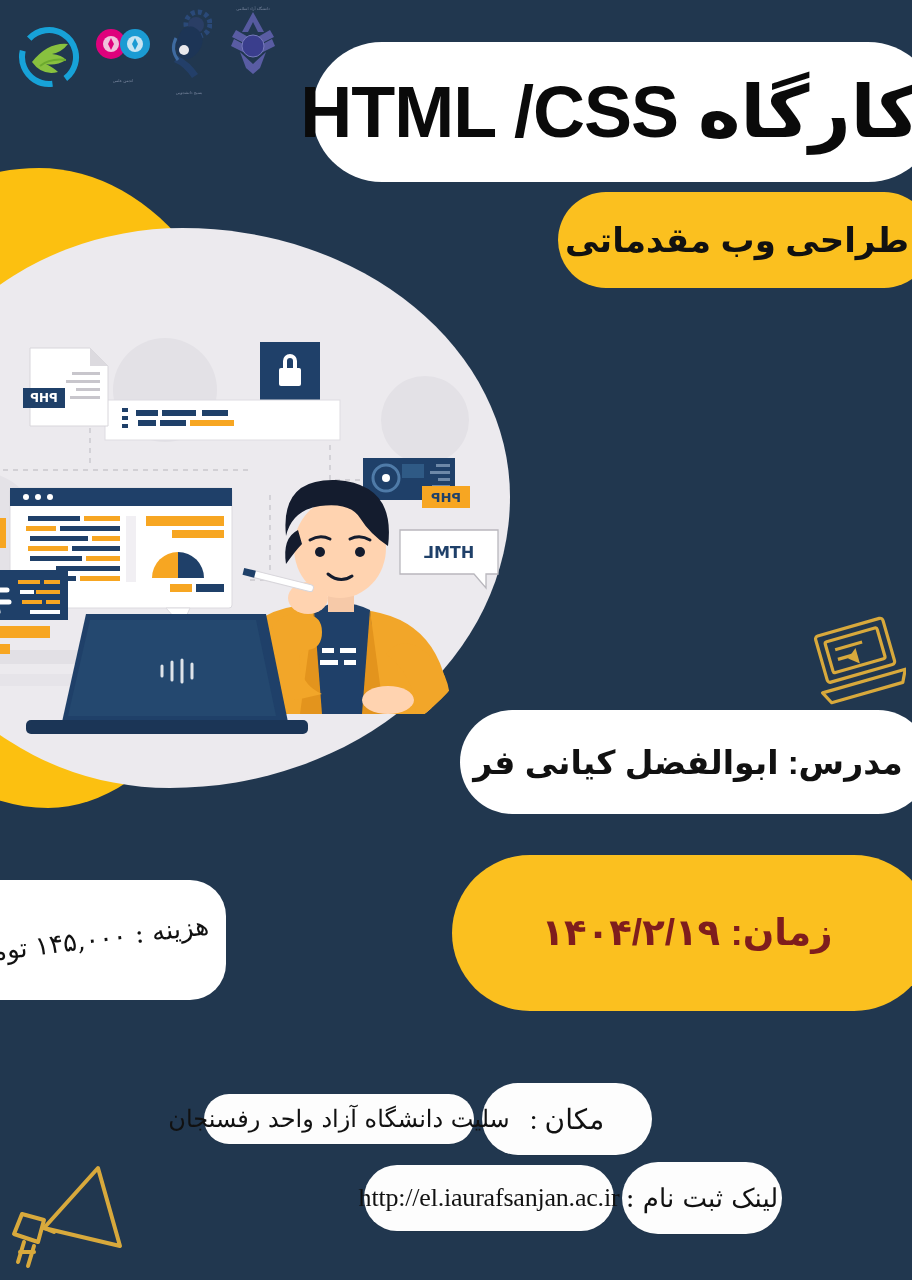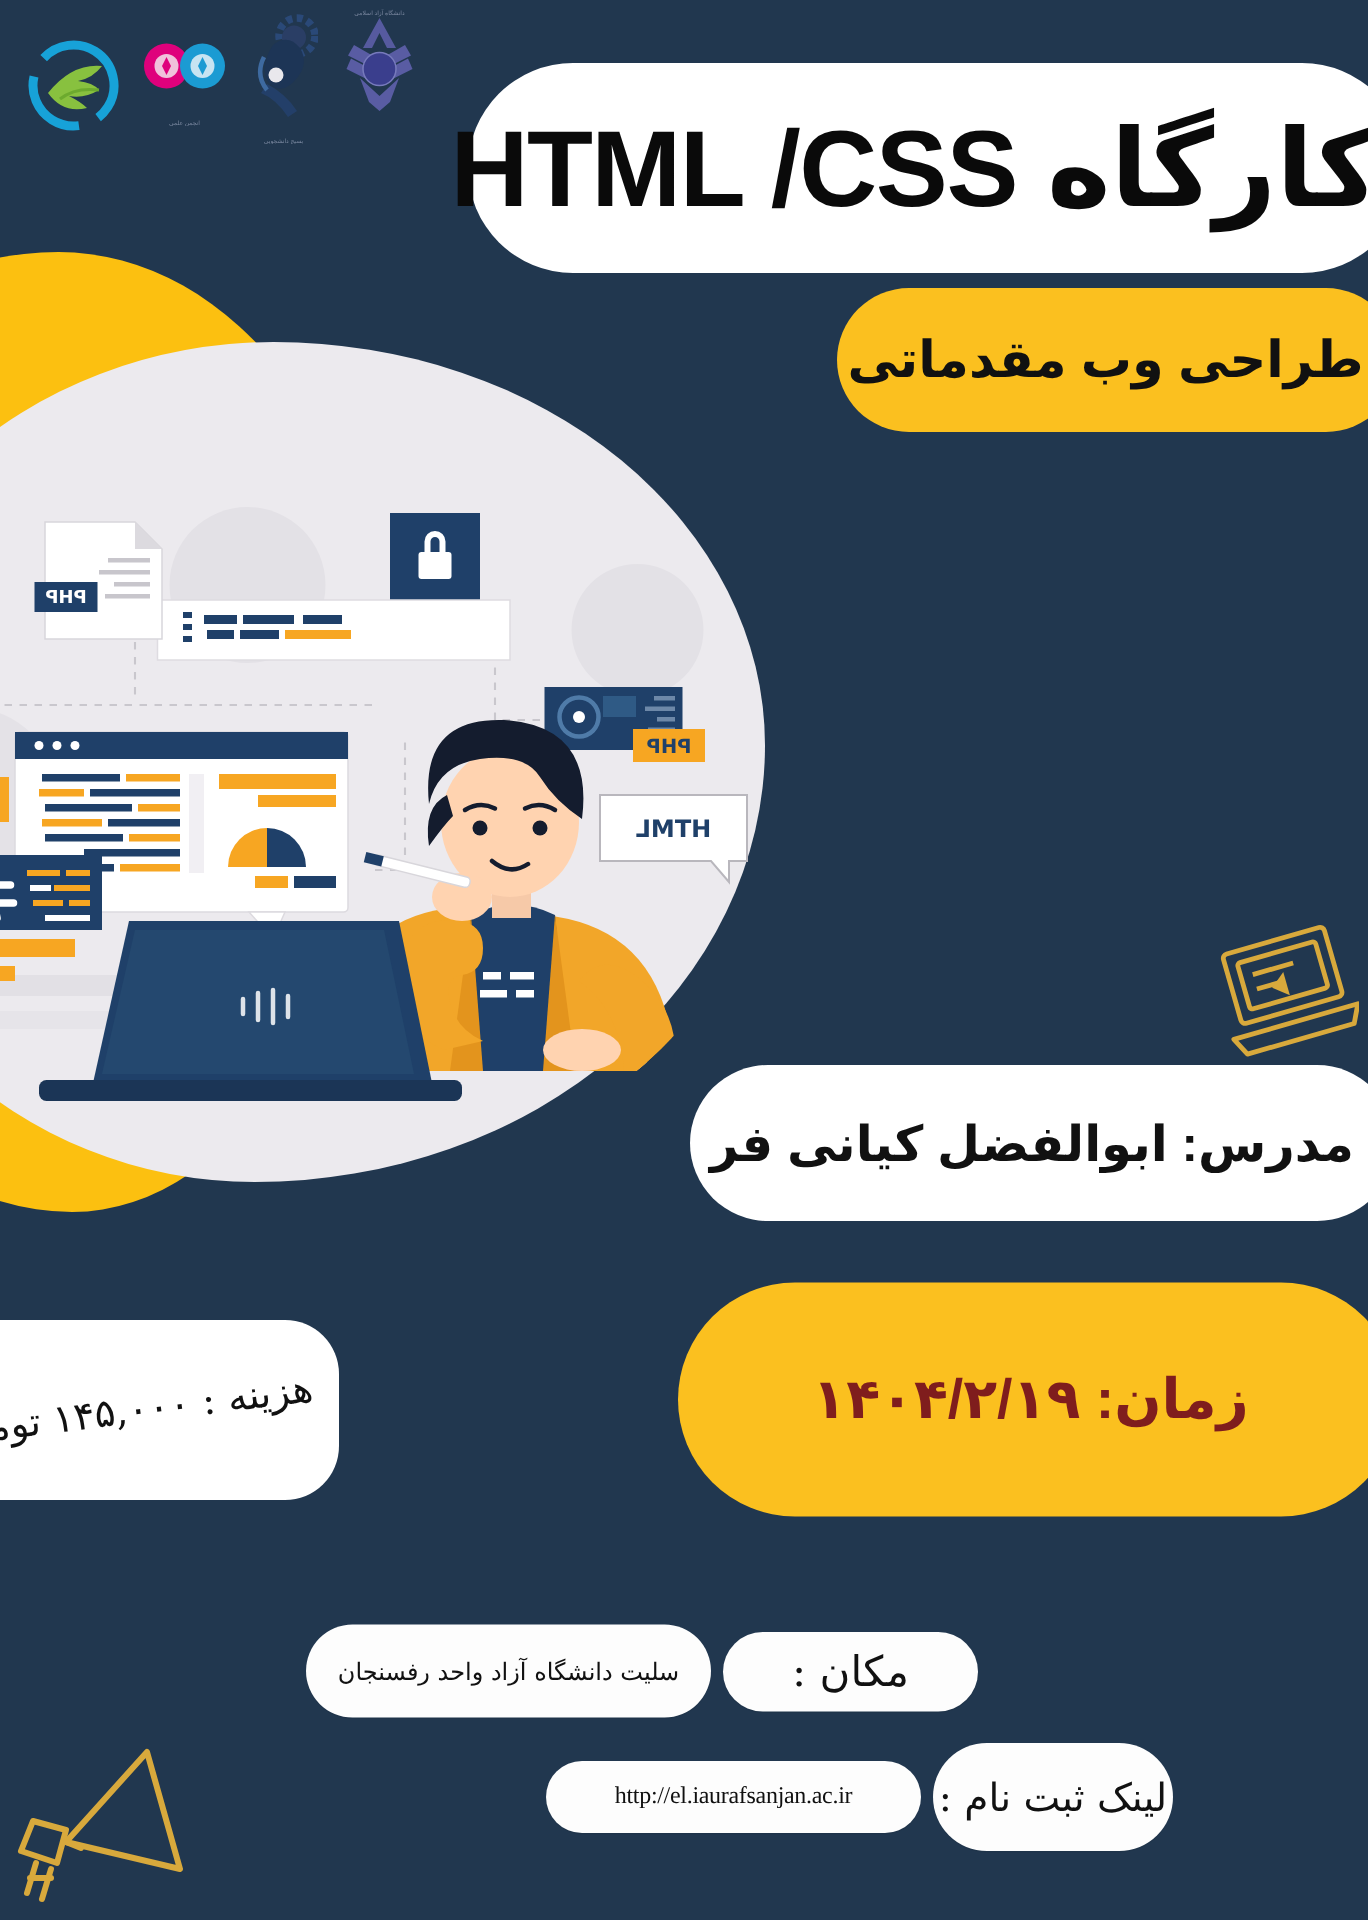--- a/index.html
+++ b/index.html
@@ -145,26 +145,26 @@
   .pill-label {
     font-family: "DejaVu Serif", "Liberation Serif", serif;
     color: #111; direction: rtl; white-space: nowrap;
   }
   .pill-value {
     font-family: "DejaVu Serif", "Liberation Serif", serif;
     color: #111; white-space: nowrap;
   }
 
   #row-place { right: 260px; top: 1083px; }
-  #row-place .pill-label { width: 170px; height: 53px; font-size: 28px; }
-  #row-place .pill-value { width: 270px; height: 62px; font-size: 16px; direction: rtl; margin-right: 8px; }
+  #row-place .pill-label { width: 170px; height: 72px; font-size: 28px; font-family: Liberation Serif, serif; }
+  #row-place .pill-value { width: 270px; height: 50px; font-size: 24px; direction: rtl; margin-right: 8px; }
 
   #row-link { right: 130px; top: 1162px; }
   #row-link .pill-label { width: 160px; height: 72px; font-size: 26px; }
-  #row-link .pill-value { width: 250px; height: 48px; font-size: 16px; margin-right: 8px;
+  #row-link .pill-value { width: 250px; height: 66px; font-size: 26px; margin-right: 8px;
     font-family: "Liberation Serif","DejaVu Serif",serif; letter-spacing: -.2px; }
 
   
   .laptop-icon { position: absolute; right: 6px; top: 612px; width: 96px; height: 104px; z-index: 18; }
   .megaphone-icon { position: absolute; left: 10px; top: 1158px; width: 140px; height: 124px; z-index: 18; }
 </style>
 </head>
 <body>
 
 <div id="poster">

